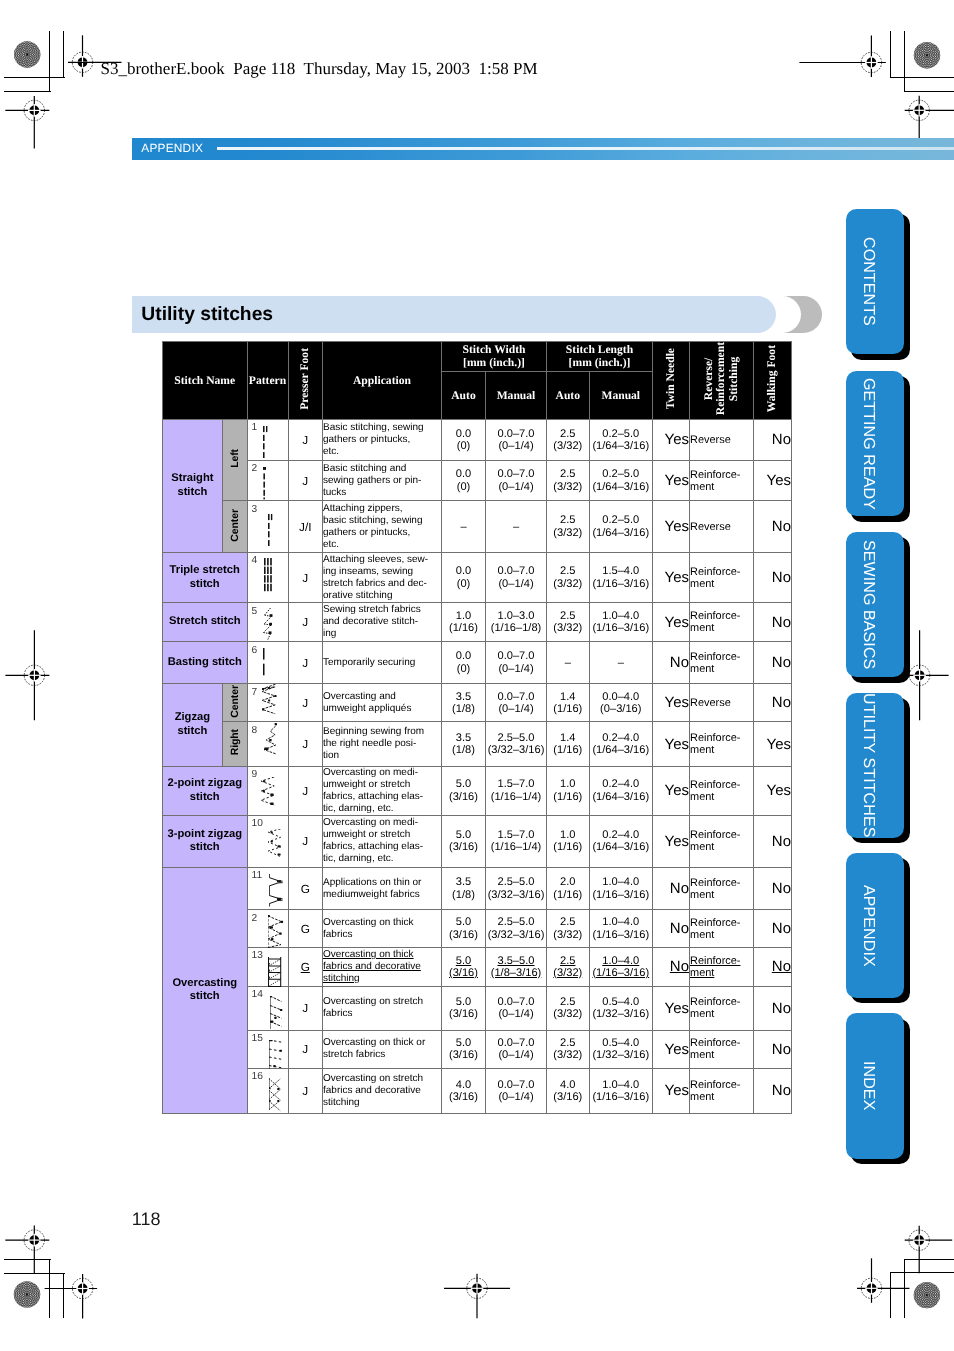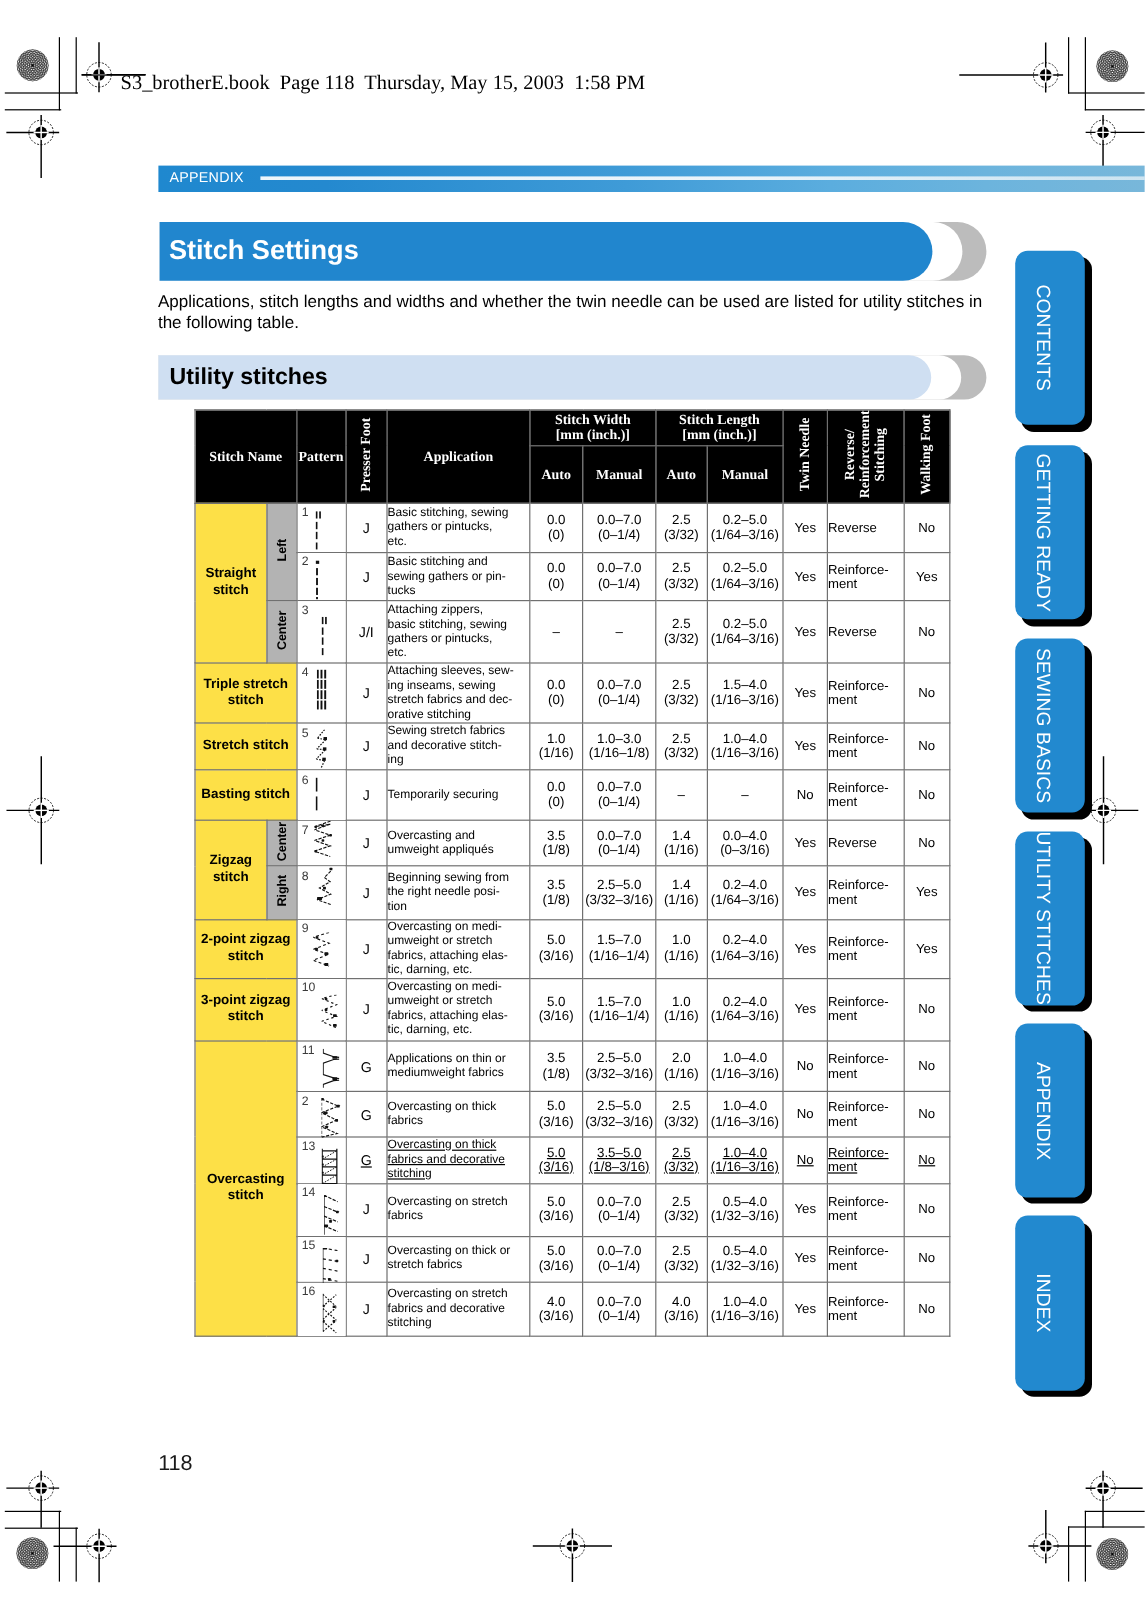--- a/index.html
+++ b/index.html
@@ -45,31 +45,31 @@
 
   
   .pageno{position:absolute;left:131.8px;top:1210.8px;font-size:18px;line-height:16px;color:#1a1a1a;}
 
   
   .tbl{position:absolute;left:162px;top:341px;border-collapse:collapse;table-layout:fixed;width:629px;font-family:"Liberation Sans",sans-serif;}
   .tbl td,.tbl th{border:1.1px solid #707070;padding:0;vertical-align:middle;box-sizing:border-box;}
   .tbl tr.grp-end td{border-bottom:1.9px solid #707070;}
   .hd{background:#000;color:#fff;font-family:"Liberation Serif",serif;font-weight:bold;text-align:center;font-size:11.6px;border-color:#6b6b6b;line-height:1.12;}
   .hd .vert{writing-mode:vertical-rl;transform:rotate(180deg);display:inline-block;line-height:1.07;}
-  .nm{background:#fde047;font-weight:bold;font-size:11.2px;text-align:center;line-height:1.2;margin-top:16px;}
+  .nm{background:#c4b5fd;font-weight:bold;font-size:11.2px;text-align:center;line-height:1.2;margin-top:16px;}
   .sd{background:#b3b3b3;font-weight:bold;font-size:10.5px;text-align:center;letter-spacing:-0.1px;}
   .sd .vert{writing-mode:vertical-rl;transform:rotate(180deg);display:inline-block;}
   .pat{position:relative;background:#fff;}
   .patnum{position:absolute;left:4px;top:3.5px;font-size:10.2px;line-height:10px;color:#3a3a3a;font-family:"Liberation Sans",sans-serif;}
   .paticon{position:absolute;left:0;top:0;line-height:0;font-size:0;}
   .paticon svg{display:block;}
   .pf{text-align:center;font-size:11.8px;}
   .app{font-size:10px;line-height:12.0px;padding:0 2px 0 5px;white-space:nowrap;}
   .num{text-align:center;font-size:11.1px;line-height:12.2px;white-space:nowrap;}
-  .yn{text-align:center;font-size:11px;}
+  .yn{text-align:right;font-size:15px;}
   .rev{font-size:10.95px;line-height:12.0px;padding-left:5px;white-space:nowrap;}
 
 </style>
 </head>
 <body>
 
 <div class="page">
 
   <div>
 
@@ -223,29 +223,21 @@
   </svg>
 
   <div class="filetext" style="left:100.5px;top:62.3px;">S3_brotherE.book  Page 118  Thursday, May 15, 2003  1:58 PM</div>
   <div class="cropline" style="left:68px;top:62px;width:53px;height:1.1px;"></div>
 
   <div class="appendix-bar">
     <div class="appendix-label">APPENDIX</div>
     <div class="appendix-rule"></div>
   </div>
 
-  <div class="titlewrap">
-    <div class="title-shadow"></div>
-    <div class="title-gap"></div>
-    <div class="title-bar">
-      <div class="title-text">Stitch Settings</div>
-    </div>
-  </div>
-
-  <div class="intro">Applications, stitch lengths and widths and whether the twin needle can be used are listed for utility stitches in the following table.</div>
+
 
   <div class="secwrap">
     <div class="sec-shadow"></div>
     <div class="sec-gap"></div>
     <div class="sec-bar">
       <div class="sec-text">Utility stitches</div>
     </div>
   </div>
 
   <div id="sidetabs">

